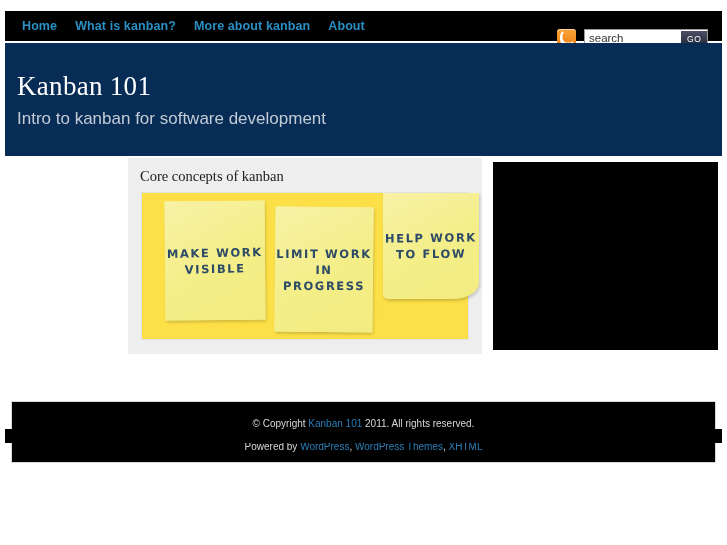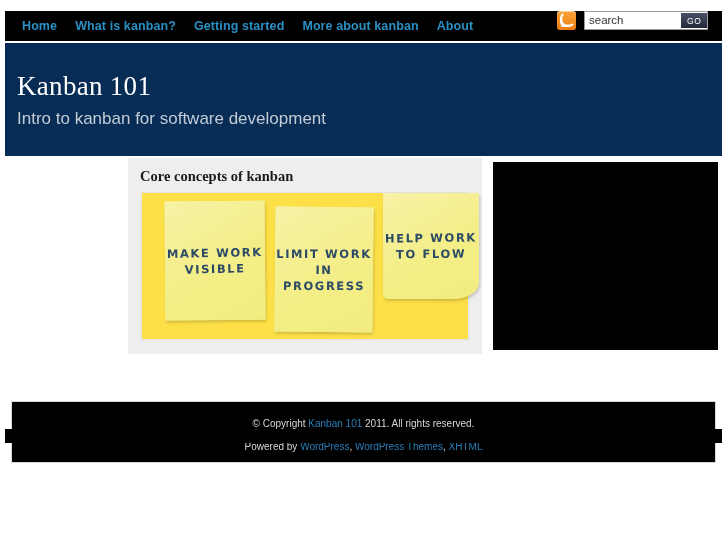--- a/index.html
+++ b/index.html
@@ -54,21 +54,21 @@
     padding: 0 9px;
     line-height: 30px;
     white-space: nowrap;
     letter-spacing: 0.1px;
   }
 
   
   .search-area {
     position: absolute;
     right: 14px;
-    top: 0;
+    top: 18px;
     display: flex;
     align-items: flex-end;
     gap: 8px;
   }
   .rss-icon {
     width: 19px;
     height: 19px;
     border-radius: 3px;
     background: linear-gradient(180deg, #f9a53b 0%, #ee7d10 100%);
     position: relative;
@@ -191,21 +191,21 @@
     box-sizing: border-box;
   }
   .card-title {
     position: absolute;
     left: 12px;
     top: 10px;
     font-family: "Liberation Serif", serif;
     font-size: 14.5px;
     color: #1a1a1a;
     margin: 0;
-    font-weight: bold;
+    font-weight: normal;
   }
   .notes-panel {
     position: absolute;
     left: 13px;
     top: 34px;
     width: 328px;
     height: 148px;
     background: #fde047;
     border: 1px solid #e2e2e2;
     box-sizing: border-box;
@@ -290,21 +290,20 @@
 </style>
 </head>
 <body>
 
 <div class="page">
 
   <div class="navbar">
     <nav class="nav-links">
       <a class="nav-link" href="#">Home</a>
       <a class="nav-link" href="#">What is kanban?</a>
-      <a class="nav-link" href="#">Getting started</a>
       <a class="nav-link" href="#">More about kanban</a>
       <a class="nav-link" href="#">About</a>
     </nav>
 
     <div class="search-area">
       <div class="rss-icon">
         <span class="dot"></span>
         <span class="arc arc1"></span>
         <span class="arc arc2"></span>
       </div>

